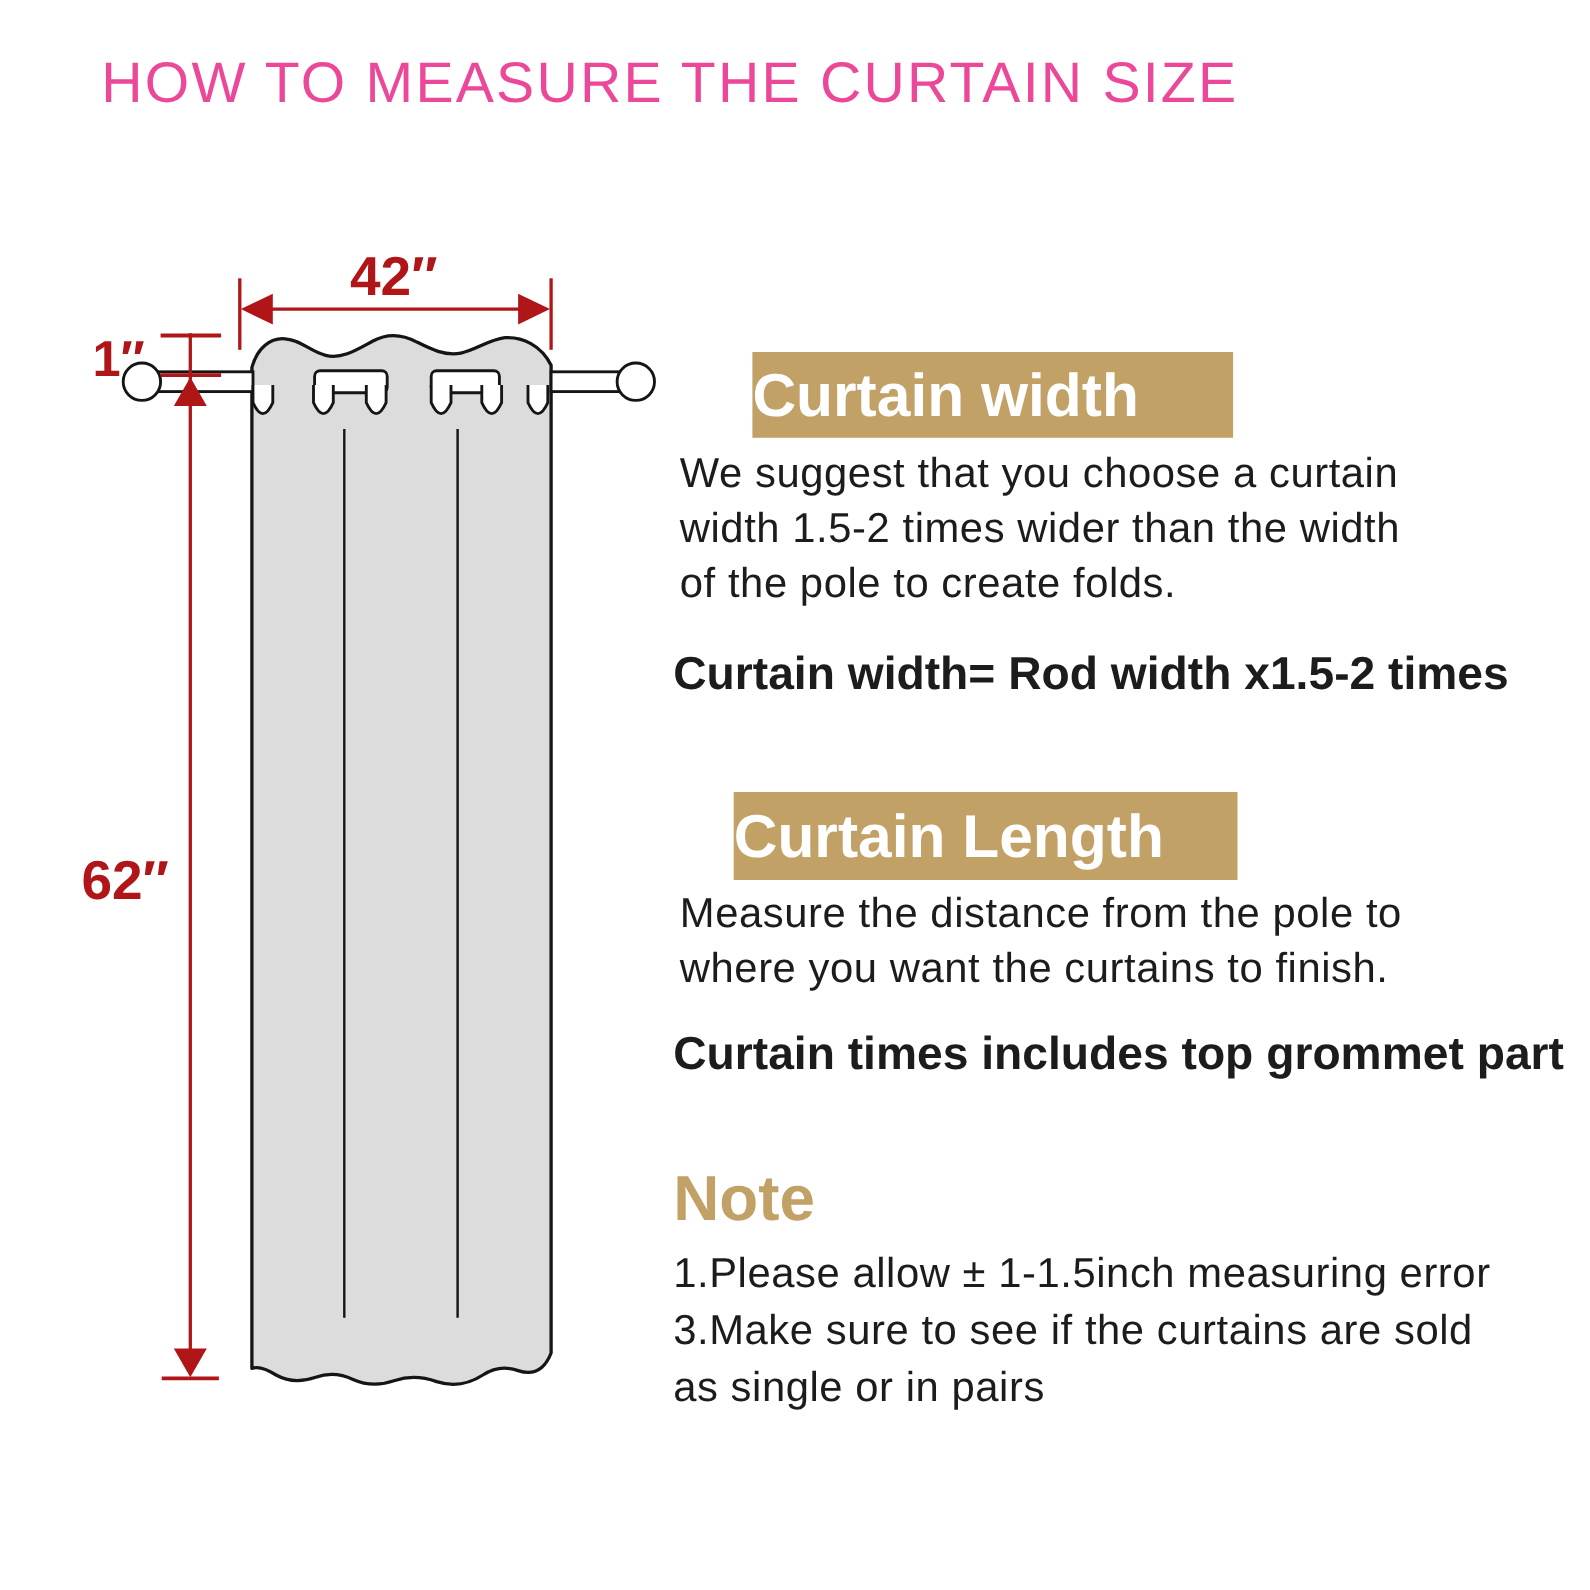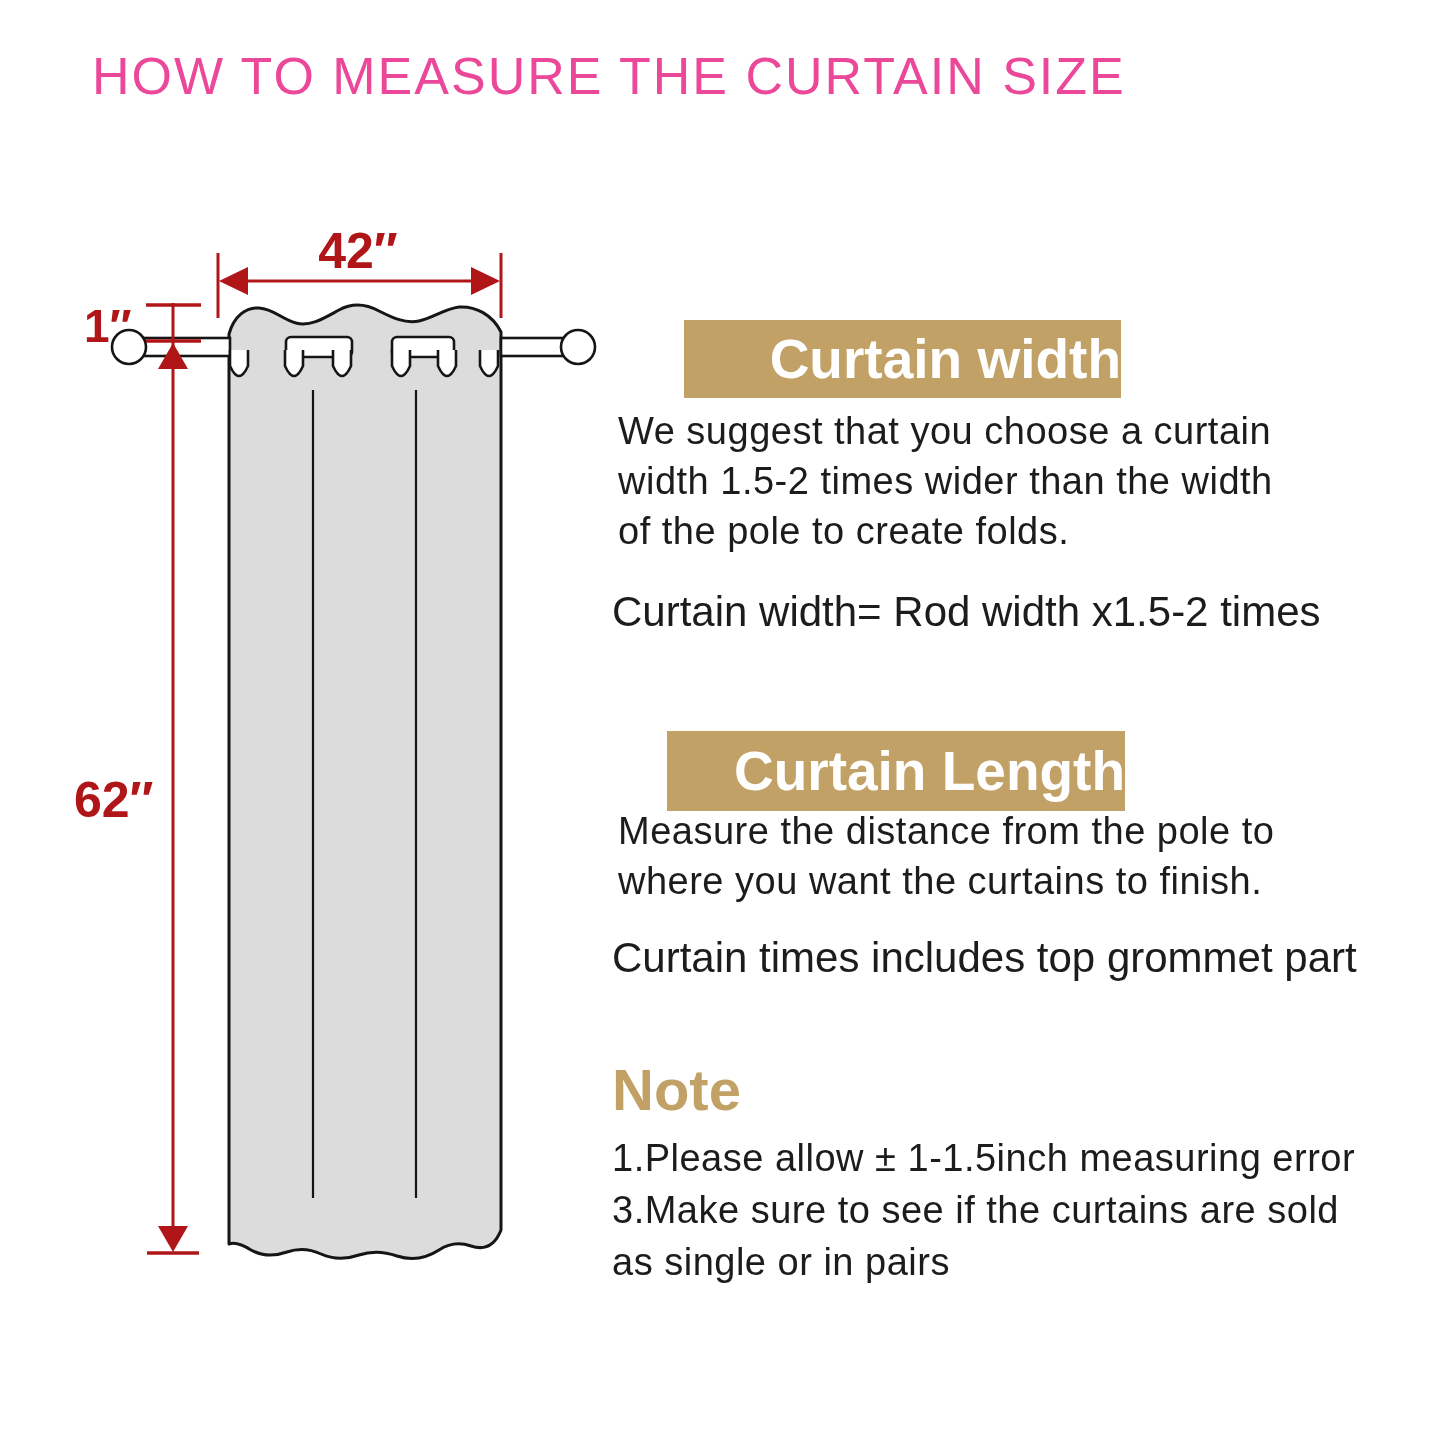--- a/index.html
+++ b/index.html
@@ -8,31 +8,31 @@
     font-family:"Liberation Sans", sans-serif;color:#1c1c1c;overflow:hidden;
   }
   .abs{position:absolute;}
   .page-title{
     left:92px;top:46px;width:1320px;
     font-size:52px;font-weight:400;letter-spacing:2px;
     color:#ec4899;white-space:nowrap;
   }
   .hd-box{
     background:#c2a166;color:#ffffff;font-weight:bold;
-    text-align:right;white-space:nowrap;
+    text-align:left;white-space:nowrap;
   }
   .hd-box.width{left:684px;top:320px;width:437px;height:78px;font-size:55px;line-height:78px;}
-  .hd-box.length{left:667px;top:720px;width:458px;height:80px;font-size:55px;line-height:80px;margin-top:11px;}
+  .hd-box.length{left:667px;top:720px;width:458px;height:80px;font-size:55px;line-height:80px;}
   .body-text{
     font-size:38px;line-height:50px;white-space:pre-line;letter-spacing:0.5px;
   }
   .para-width{left:618px;top:406px;width:760px;}
   .para-length{left:618px;top:806px;width:800px;}
   .formula{
-    font-size:42px;font-weight:normal;white-space:nowrap;letter-spacing:0px;
+    font-size:42px;font-weight:bold;white-space:nowrap;letter-spacing:0px;
   }
   .formula-width{left:612px;top:588px;}
   .formula-length{left:612px;top:934px;}
   .note-heading{
     left:612px;top:1056px;font-size:58px;font-weight:bold;color:#c2a166;text-align:right;
   }
   .note-body{left:612px;top:1132px;width:830px;font-size:38px;line-height:52px;white-space:pre-line;letter-spacing:0.5px;}
   svg{display:block;}
 </style>
 </head>

